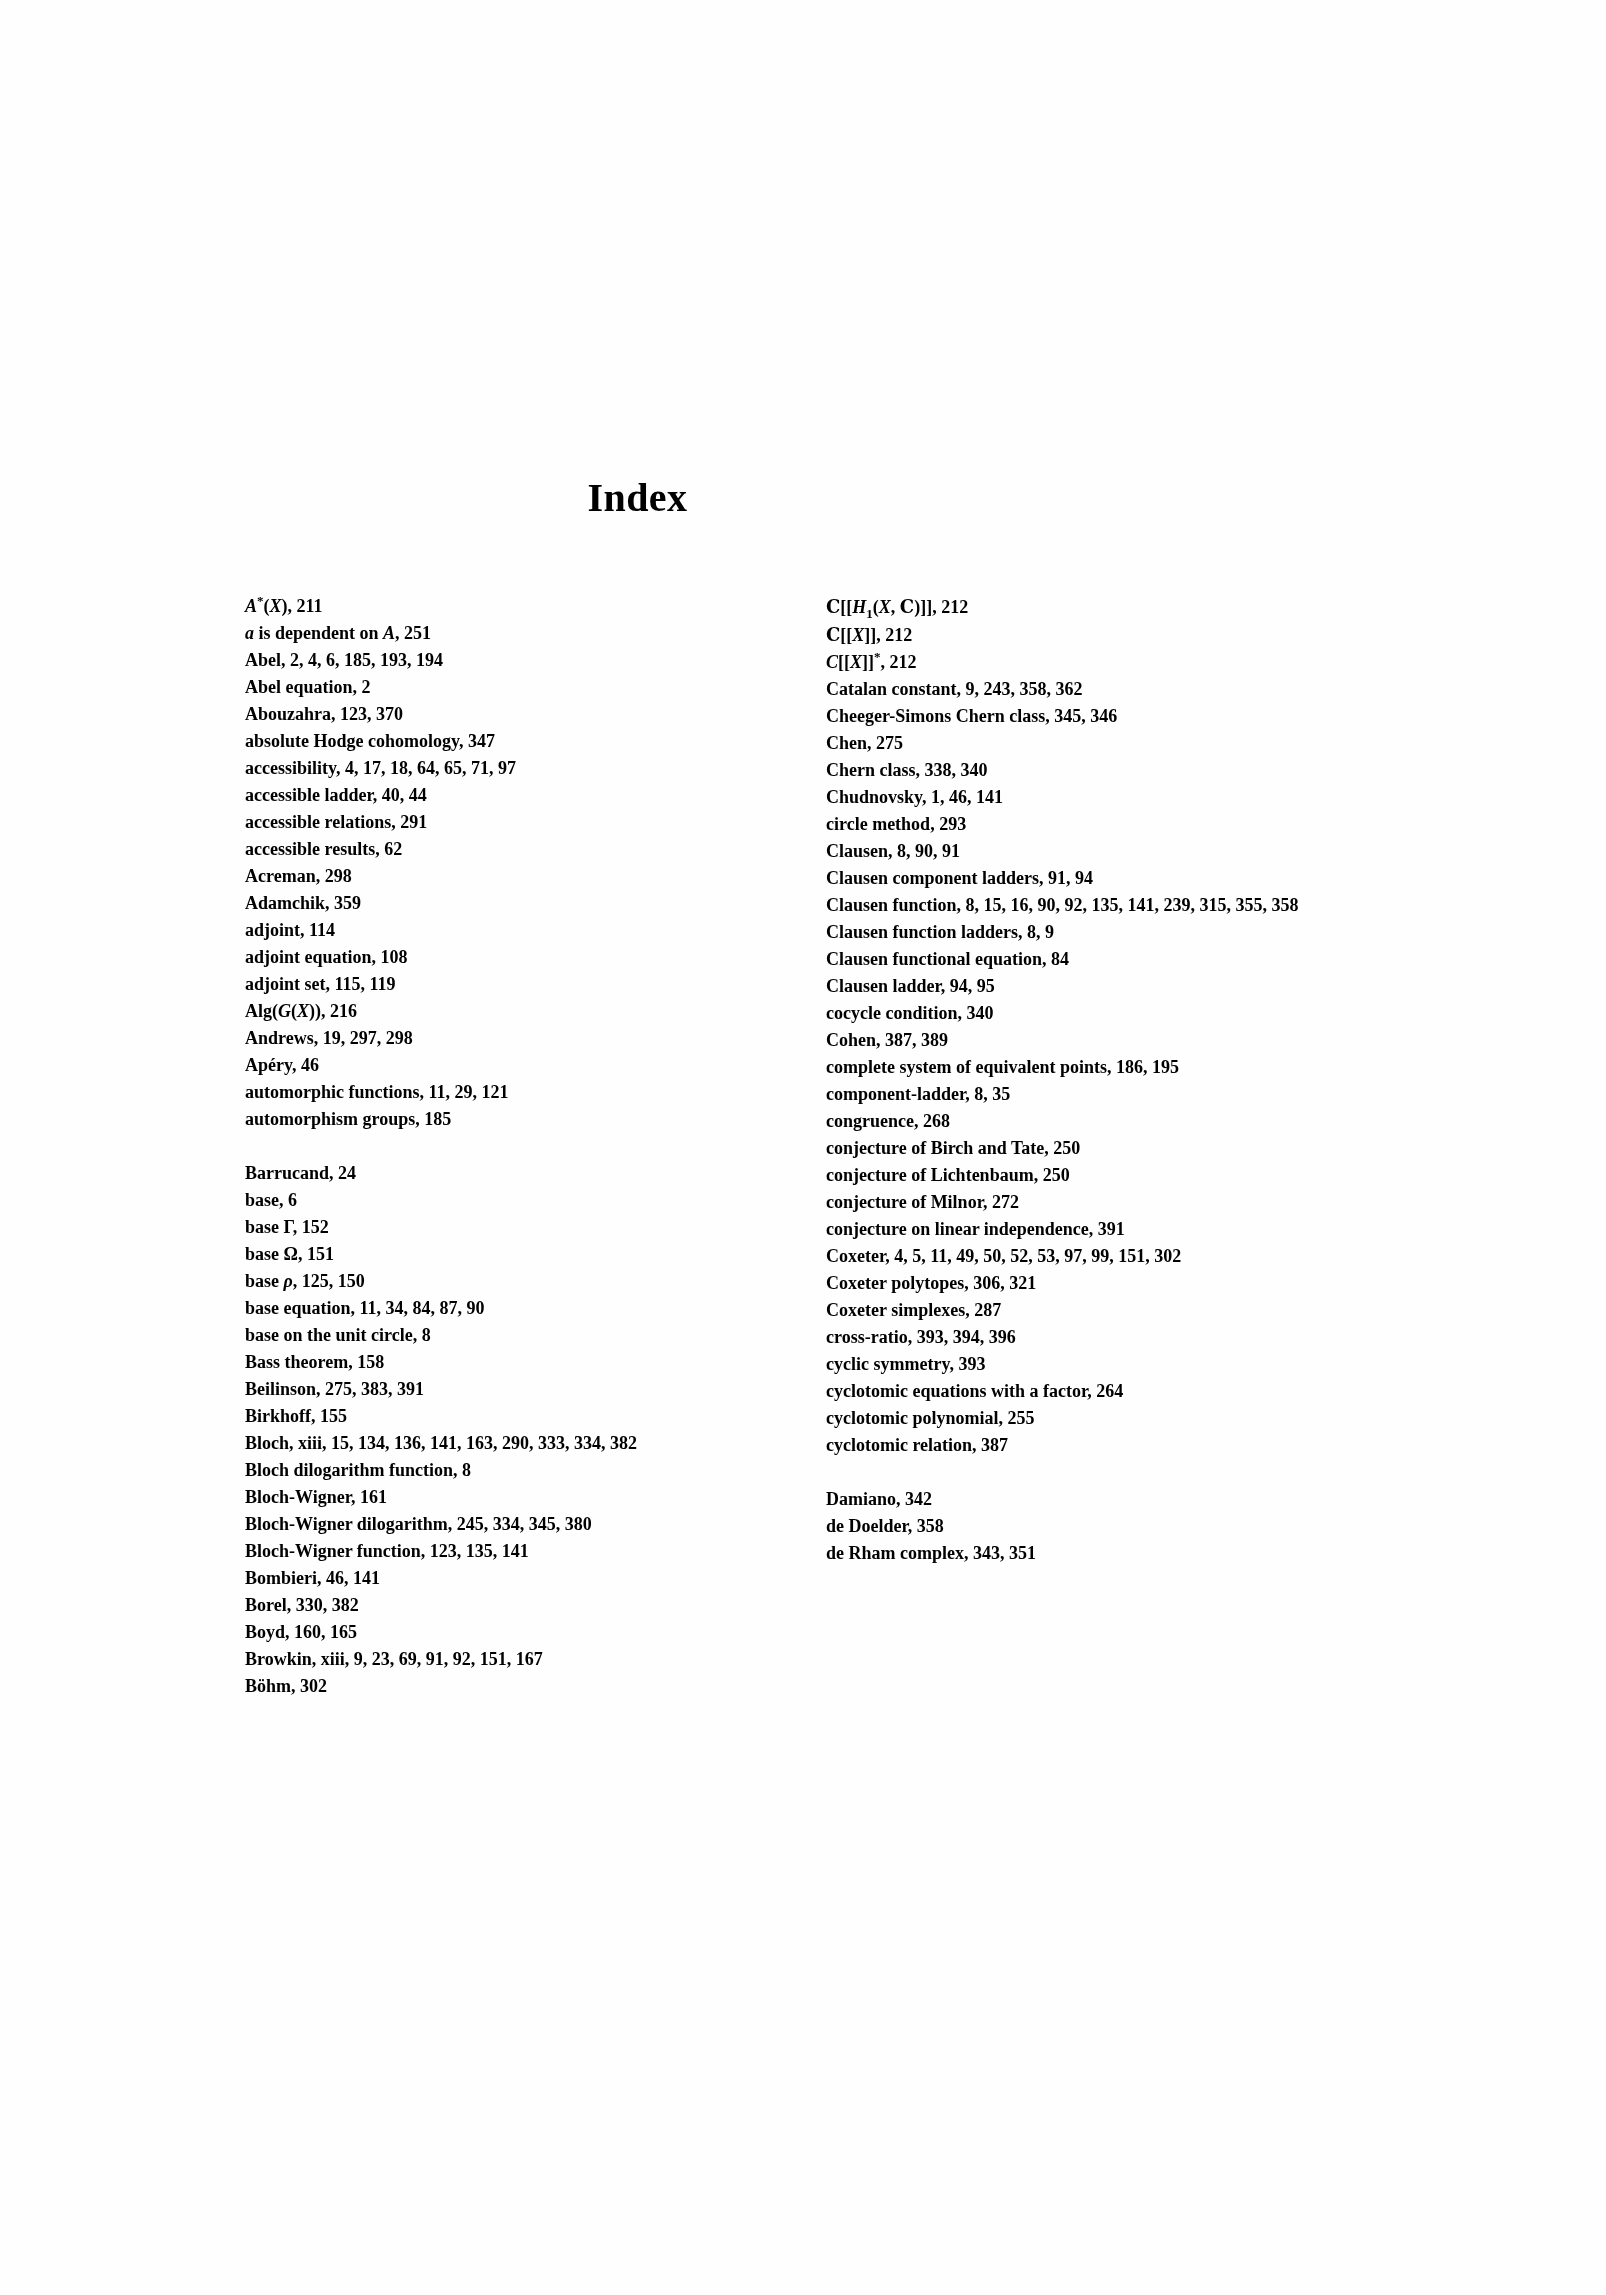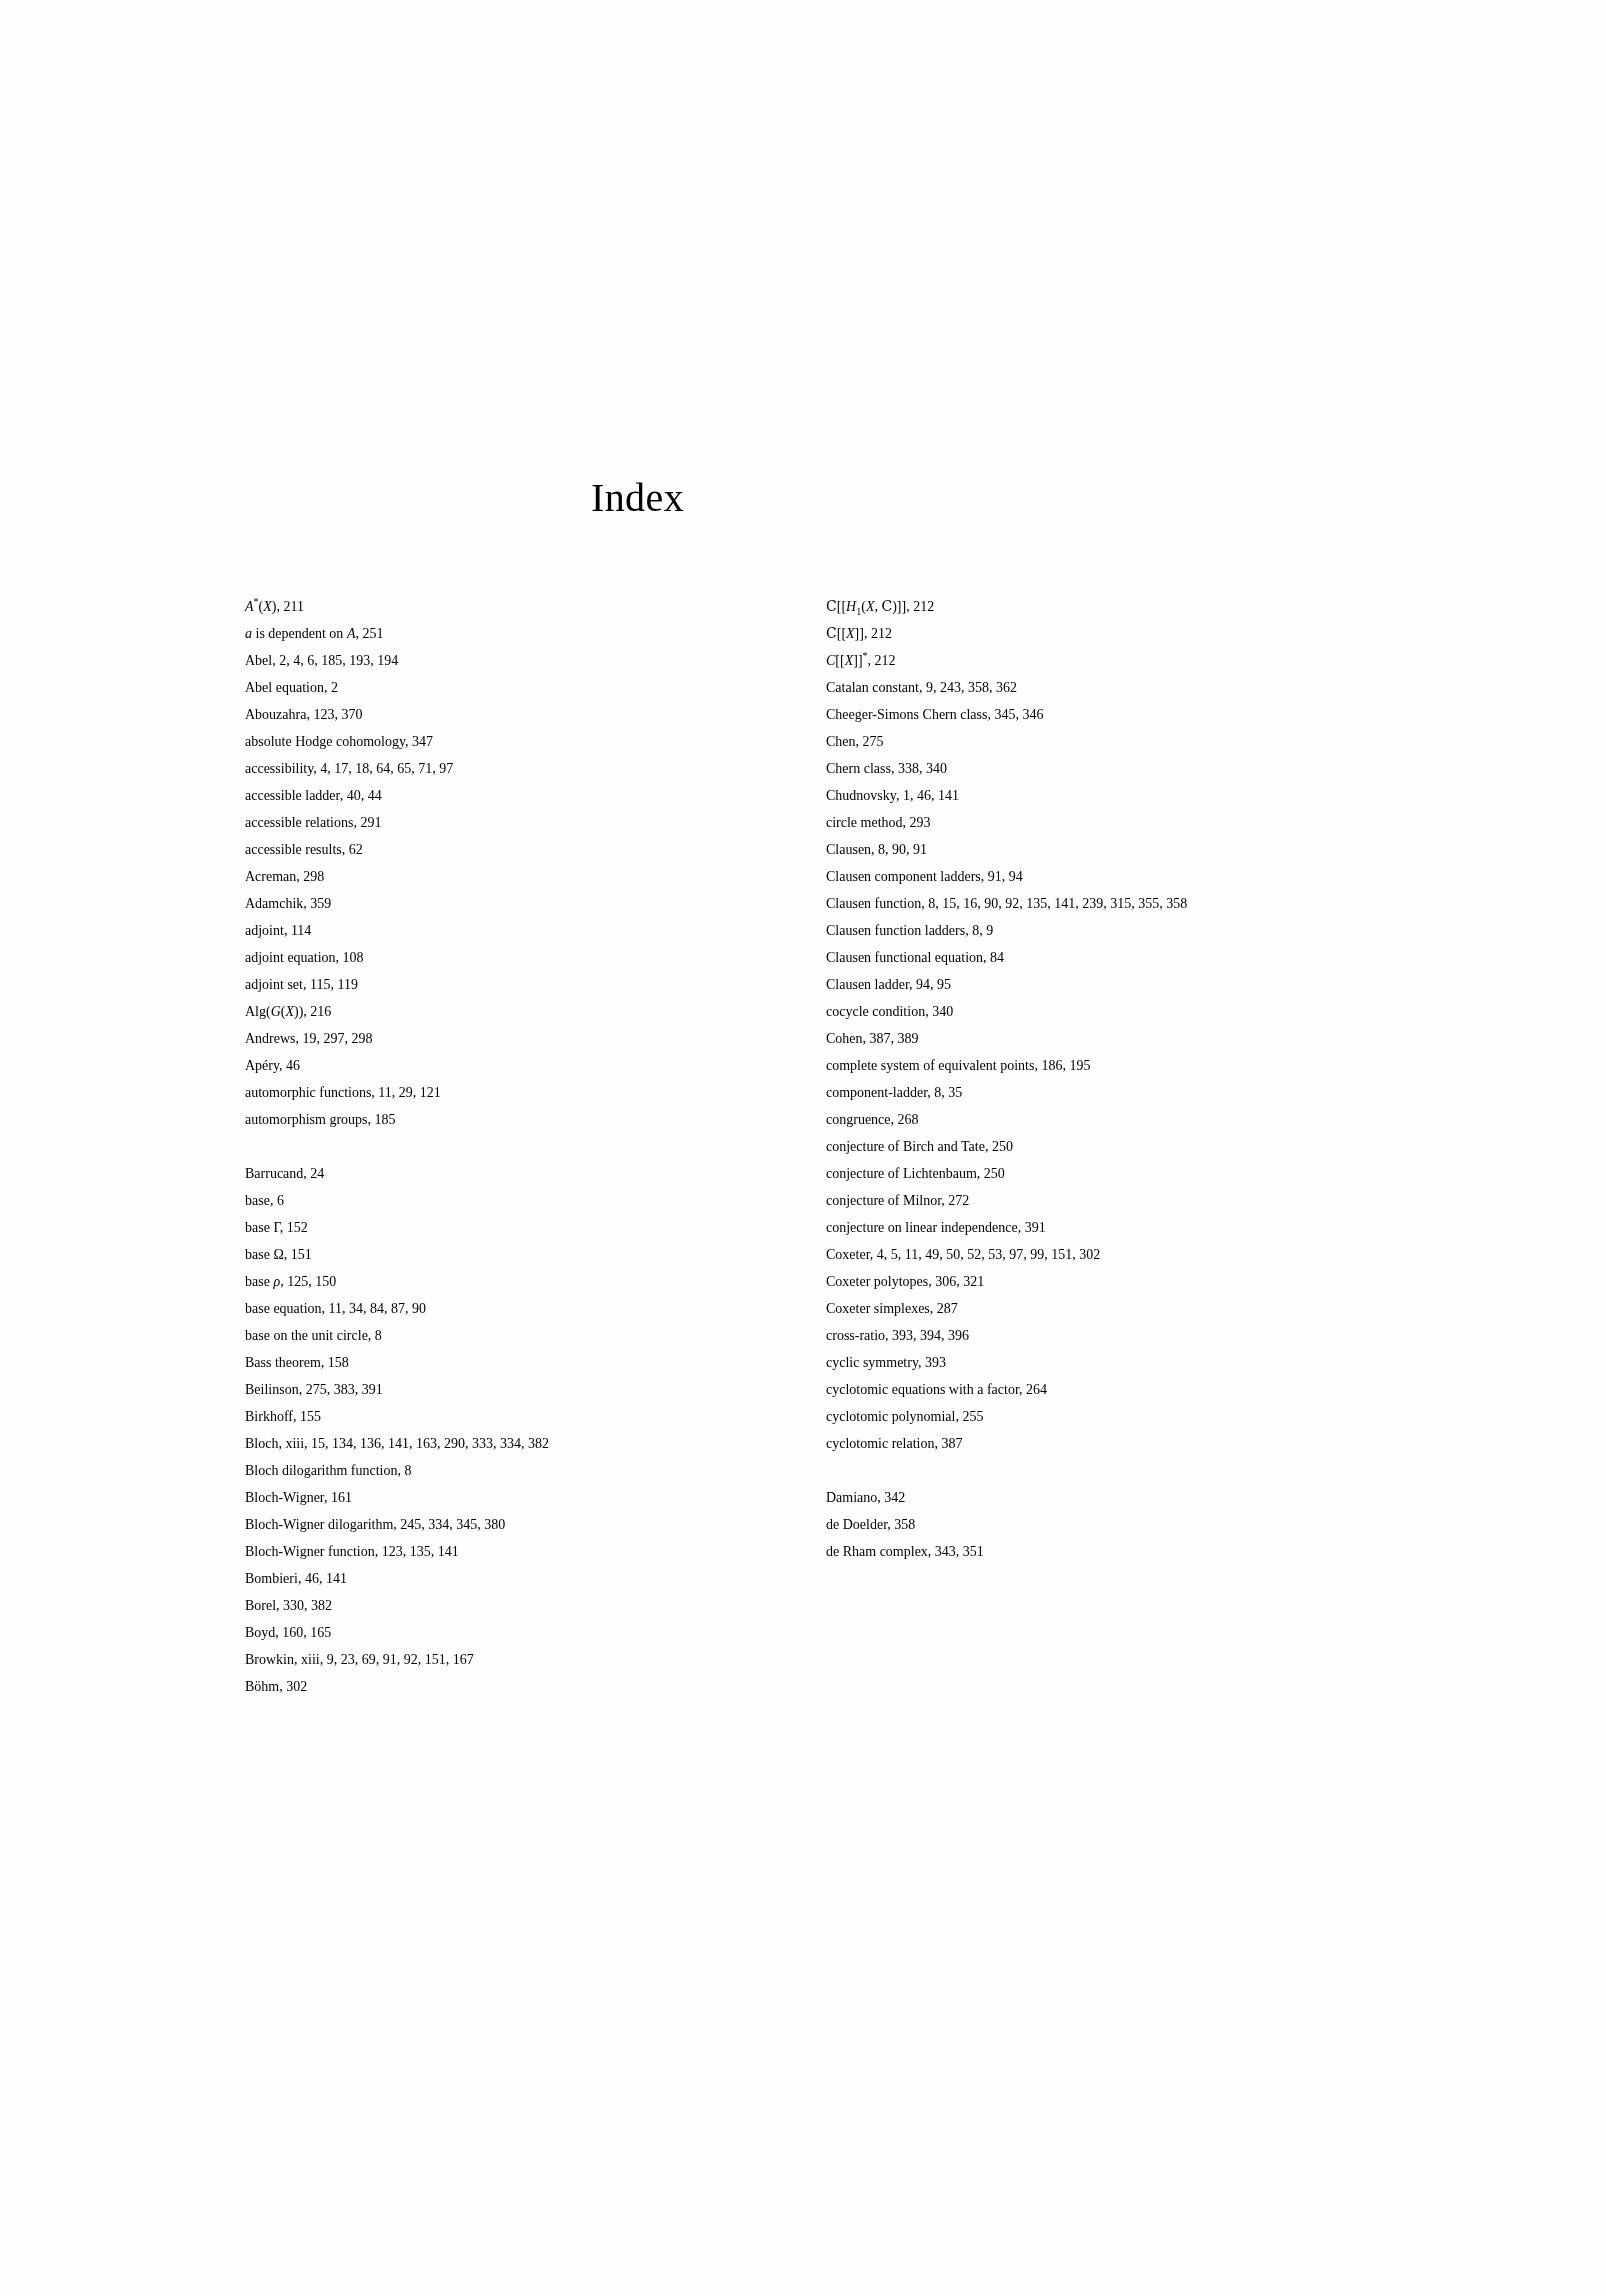--- a/index.html
+++ b/index.html
@@ -21,38 +21,39 @@
     height: 2295px;
     background: #fefefe;
   }
   .page-title {
     position: absolute;
     left: 0;
     top: 474px;
     width: 1275px;
     text-align: center;
     font-size: 40px;
-    font-weight: normal;
+    font-weight: bold;
     font-family: "Liberation Serif", serif;
     letter-spacing: 0.4px;
   }
   .columns {
     position: absolute;
     left: 245px;
     top: 593px;
     width: 1117px;
     display: flex;
     flex-direction: row;
     justify-content: space-between;
     align-items: flex-start;
   }
   .col {
     width: 505px;
-    font-size: 14px;
+    font-size: 18px;
     line-height: 27px;
+    font-weight: bold;
   }
   .col.right { width: 536px; margin-left: 33px; }
   .entry {
     text-indent: 0;
     padding-left: 40px;
     text-indent: -40px;
     white-space: normal;
   }
   .gap {
     height: 27px;

